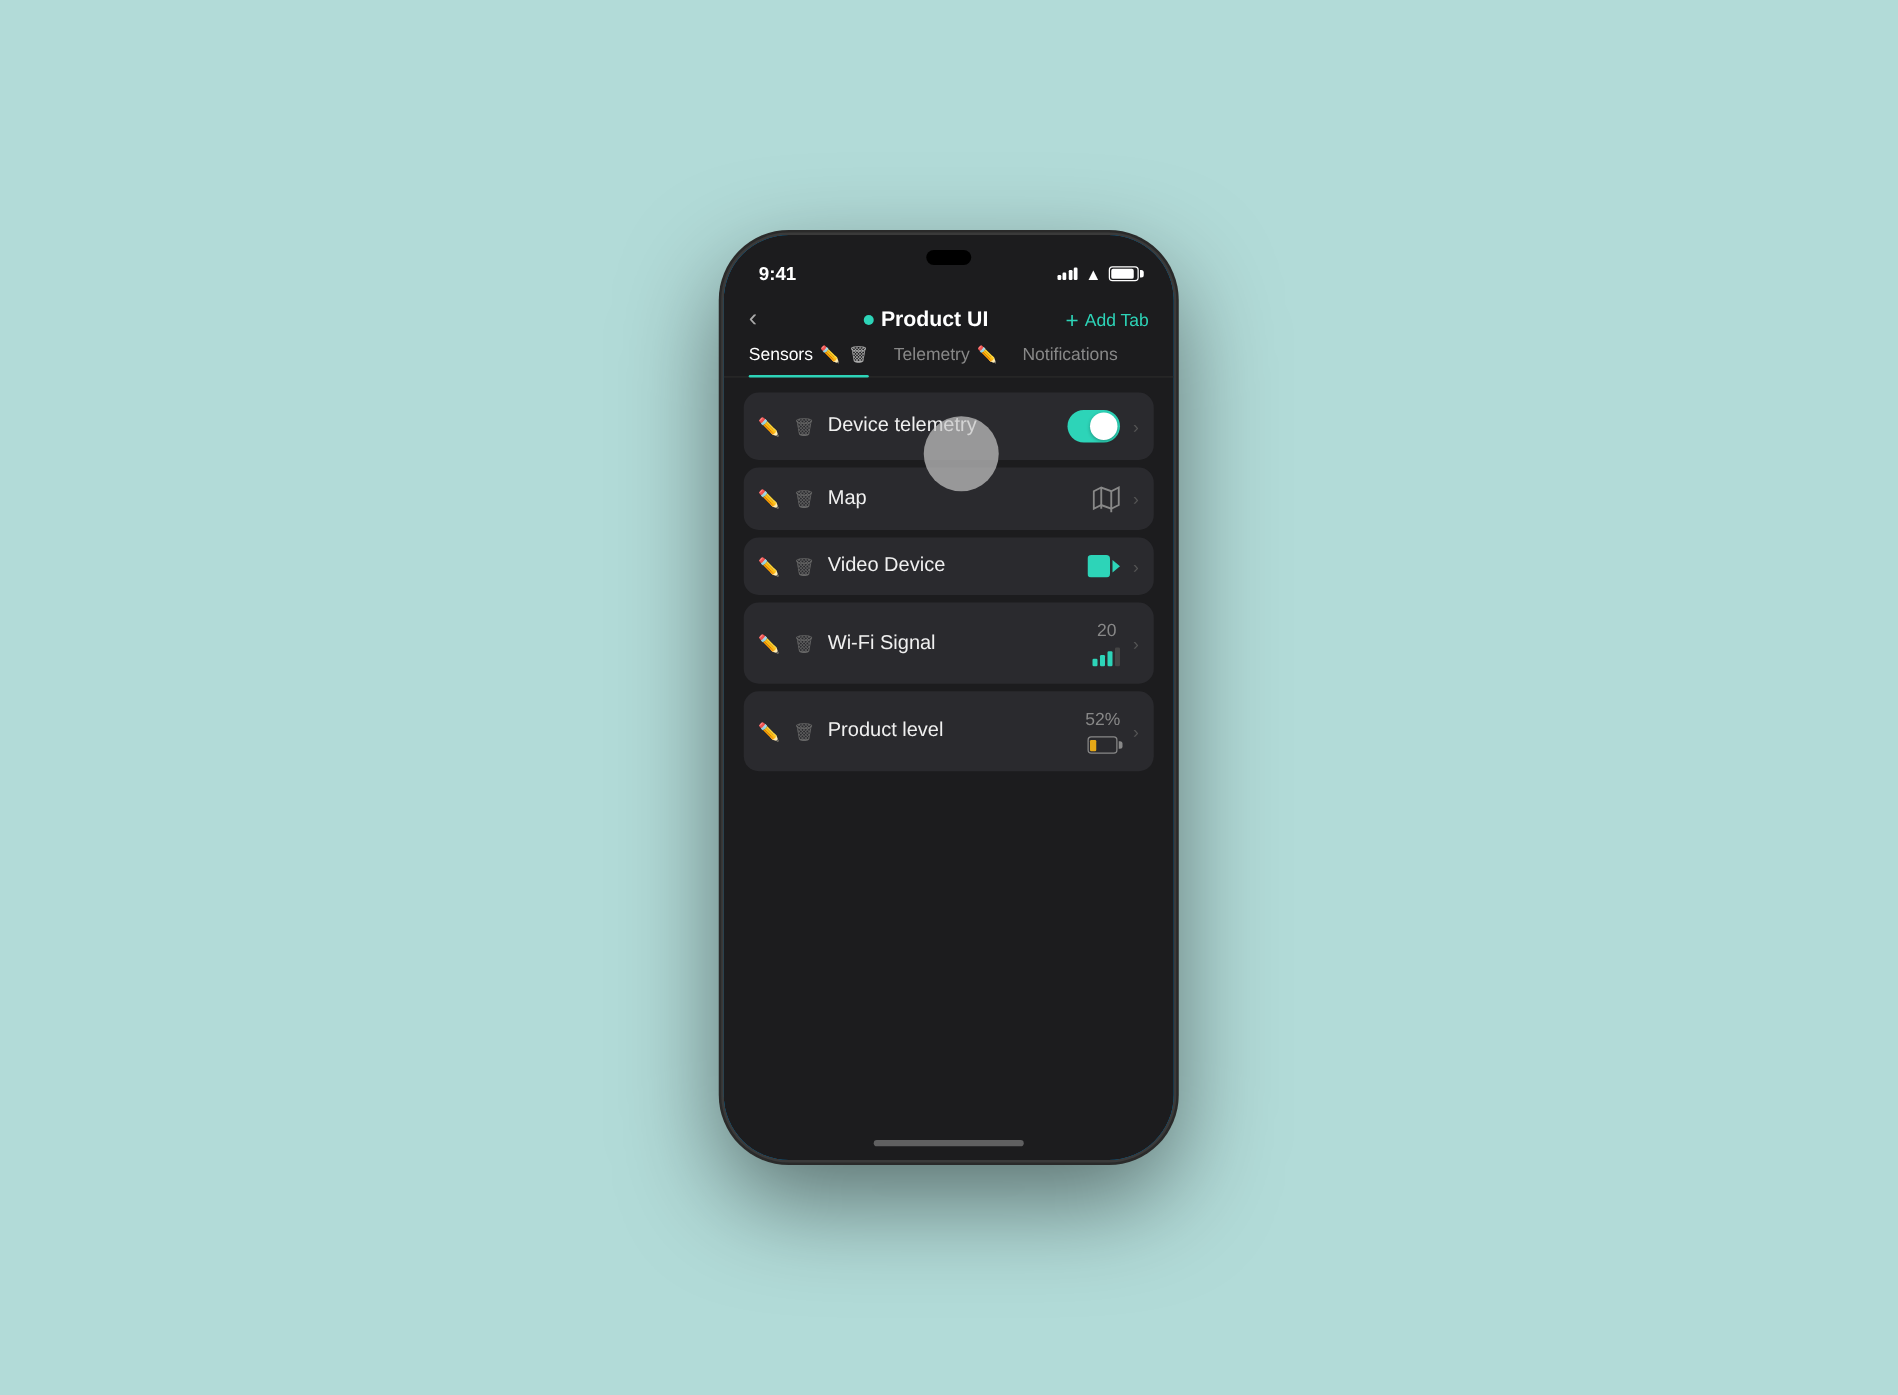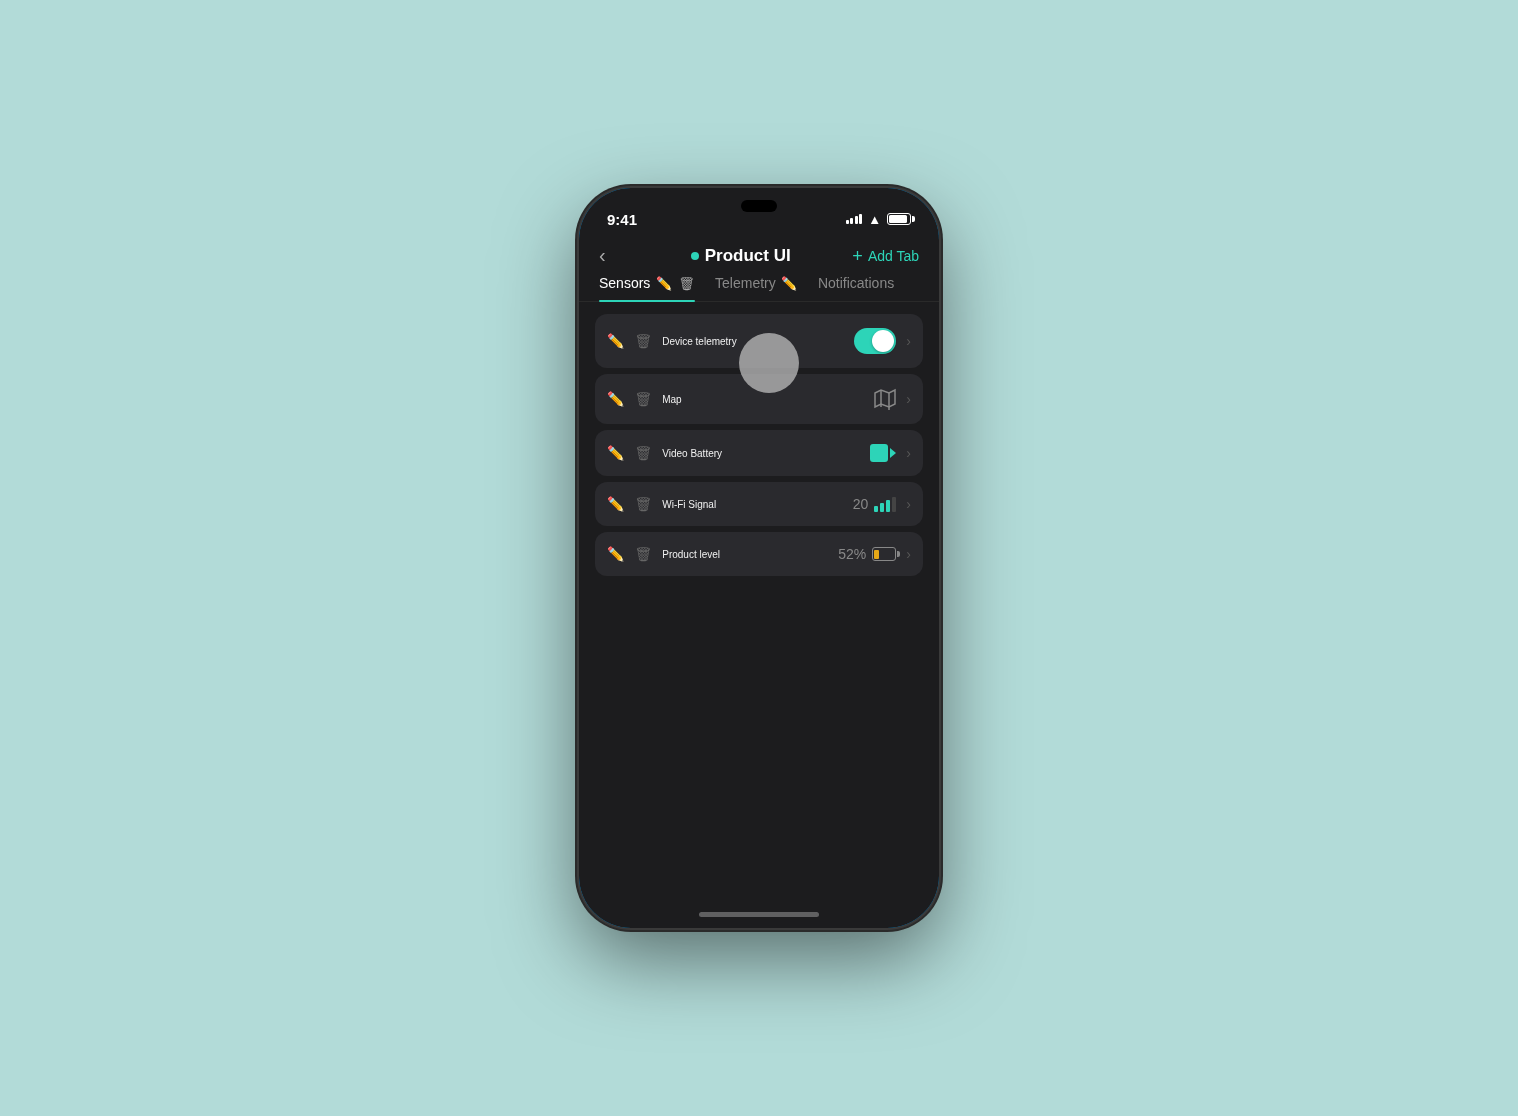--- a/index.html
+++ b/index.html
@@ -284,28 +284,29 @@
 
     .item-delete-icon {
       color: #666;
       font-size: 14px;
       cursor: pointer;
     }
 
     .item-label {
       flex: 1;
       color: #f0f0f0;
-      font-size: 10px;
+      font-size: 16px;
       font-weight: 400;
     }
 
     .item-value {
       display: flex;
       align-items: center;
       gap: 6px;
+      flex-direction: column;
     }
 
     .item-value-text {
       color: #888;
       font-size: 14px;
     }
 
     .item-chevron {
       color: #555;
       font-size: 14px;
@@ -475,21 +476,21 @@
             <line x1="7" y1="2" x2="7" y2="19" stroke="#888" stroke-width="1.5"></line>
             <line x1="15" y1="5" x2="15" y2="22" stroke="#888" stroke-width="1.5"></line>
           </svg>
         </div>
         <span class="item-chevron">›</span>
       </div>
 
       <div class="list-item">
         <span class="item-edit-icon">✏️</span>
         <span class="item-delete-icon">🗑</span>
-        <span class="item-label">Video Battery</span>
+        <span class="item-label">Video Device</span>
         <div class="item-value">
           <svg width="26" height="18" viewBox="0 0 26 18">
             <rect x="0" y="0" width="18" height="18" rx="3" fill="#2dd4b8"></rect>
             <polygon points="20,4 26,9 20,14" fill="#2dd4b8"></polygon>
           </svg>
         </div>
         <span class="item-chevron">›</span>
       </div>
 
       <div class="list-item">

